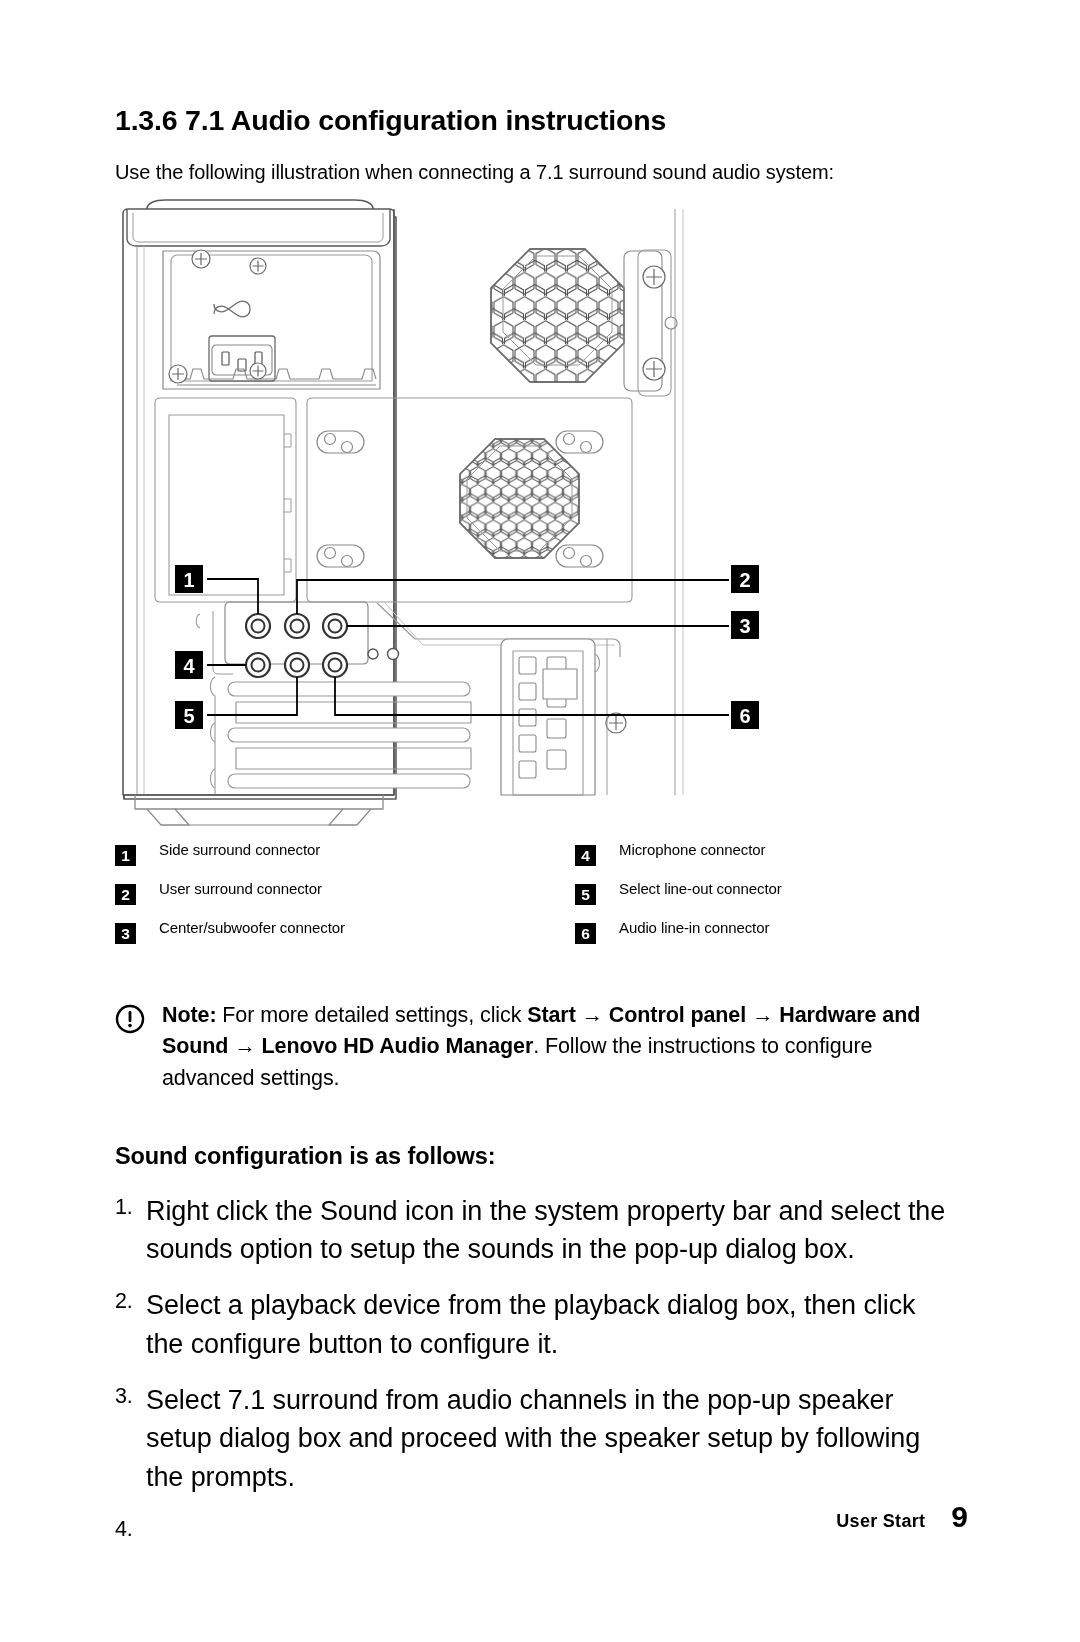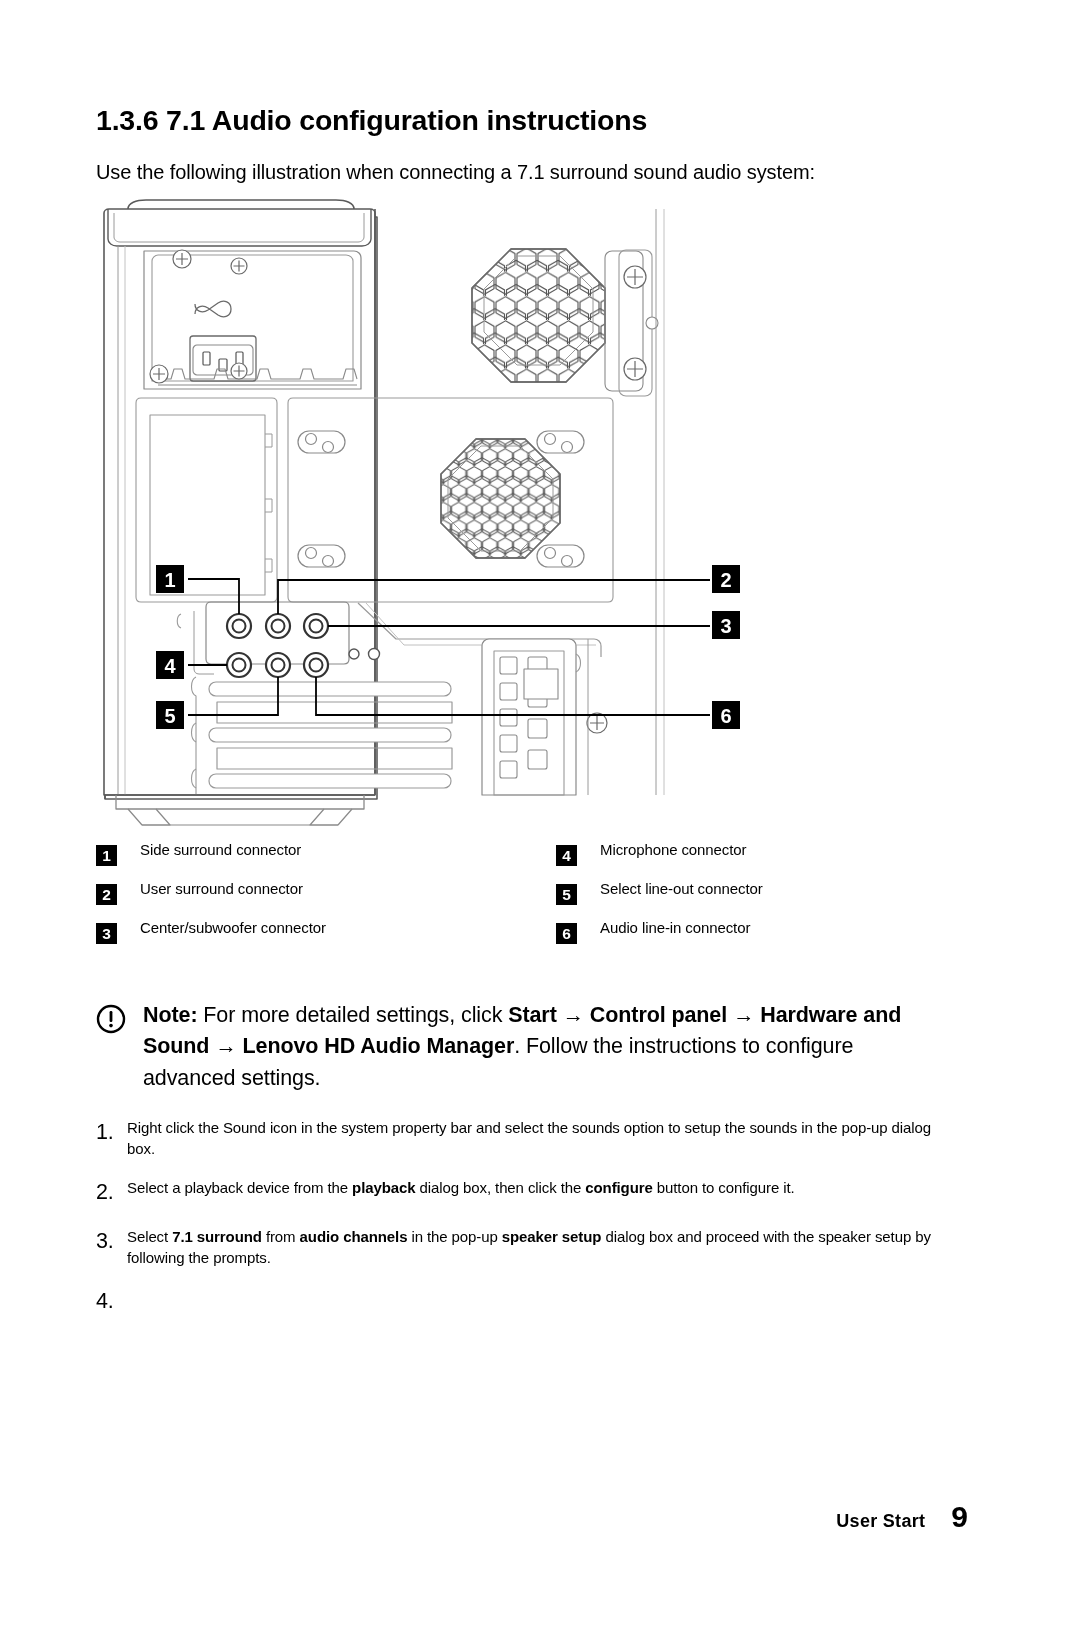--- a/index.html
+++ b/index.html
@@ -16,21 +16,21 @@
     overflow: hidden;
   }
   .page {
     position: absolute;
     left: 0; top: 0;
     width: 1080px;
     height: 1642px;
   }
   .content {
     position: absolute;
-    left: 96px;
+    left: 115px;
     top: 104px;
     width: 836px;
   }
 
   
   .section-heading {
     font-size: 28.5px;
     font-weight: bold;
     letter-spacing: -0.2px;
     margin: 0 0 22px 0;
@@ -123,26 +123,26 @@
     margin-bottom: 18px;
   }
   .step-num {
     flex: 0 0 auto;
     width: 31px;
     font-size: 21.5px;
     line-height: 1.42;
     letter-spacing: -0.1px;
   }
   .step-body {
-    font-size: 15px;
+    font-size: 27px;
     line-height: 1.42;
     letter-spacing: -0.1px;
     max-width: 805px;
   }
-  .step-body b { font-weight: bold; }
+  .step-body b { font-weight: normal; }
 
   
   .footer {
     position: absolute;
     right: 112px;
     bottom: 108px;
     display: flex;
     align-items: baseline;
   }
   .footer-label {
@@ -423,20 +423,21 @@
           <circle cx="15" cy="15" r="13" fill="none" stroke="#000" stroke-width="2.4"></circle>
           <rect x="13.6" y="7" width="2.8" height="11" rx="1.2" fill="#000"></rect>
           <circle cx="15" cy="21.6" r="1.8" fill="#000"></circle>
         </svg>
       </span>
       <div class="note-text">
         <b>Note:</b><span> For more detailed settings, click </span><b>Start</b><b> → </b><b>Control panel</b><b> → </b><b>Hardware and Sound</b><b> → </b><b>Lenovo HD Audio Manager</b><span>. Follow the instructions to configure advanced settings.</span>
       </div>
     </div>
 
+    <div class="sub-heading">Sound configuration is as follows:</div>
 
     <div class="steps">
 
       <div class="step">
         <span class="step-num">1.</span>
         <span class="step-body">
           <span>Right click the Sound icon in the system property bar and select the sounds option to setup the sounds in the pop-up dialog box.</span>
         </span>
       </div>
 

